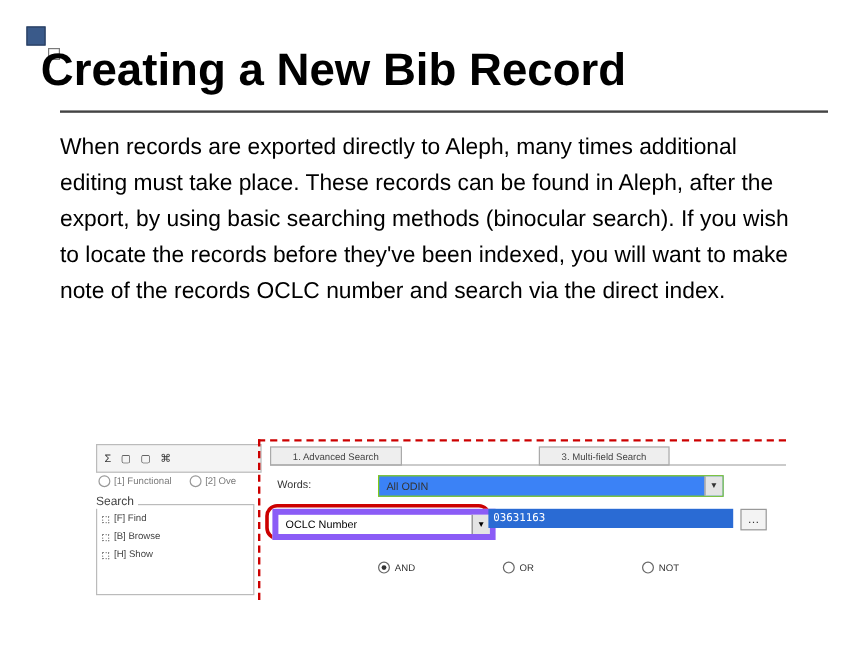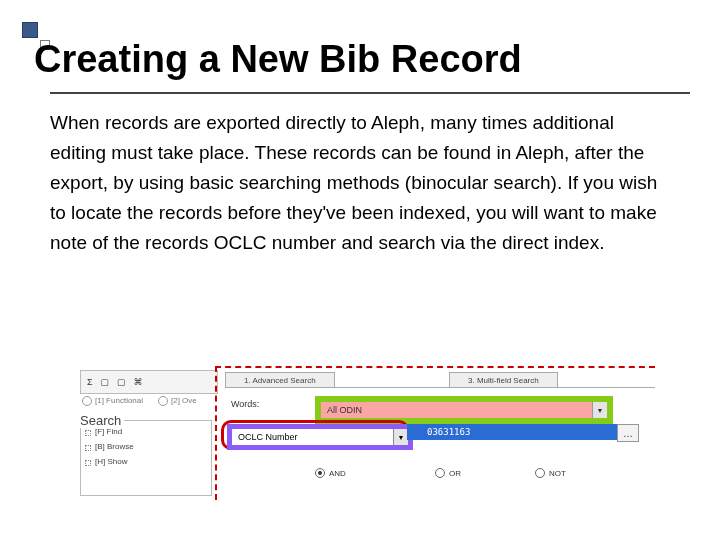--- a/index.html
+++ b/index.html
@@ -9,43 +9,43 @@
   .title{position:absolute;left:34px;top:38px;font-size:38px;font-weight:bold;letter-spacing:0}
   .underline{position:absolute;left:50px;right:30px;top:92px;height:2px;background:#444}
   .body{position:absolute;left:50px;top:108px;right:60px;font-size:19px;line-height:30px}
   .shot{position:absolute;left:80px;top:370px;width:580px;height:130px}
   .shot .toolbar{position:absolute;left:0;top:0;width:130px;height:22px;background:#f4f4f4;border:1px solid #bbb;font-size:9px;display:flex;align-items:center;gap:8px;padding-left:6px}
   .shot .toolbar span{font-family:Arial;color:#333}
   .shot .radios{position:absolute;left:0;top:26px;width:130px;height:16px;font-size:8px;color:#7a7a7a}
   .shot .radios .r{position:absolute;display:flex;align-items:flex-start;gap:3px}
   .shot .radios .r .cir{width:8px;height:8px;border:1px solid #999;border-radius:50%}
   .shot .searchpane{position:absolute;left:0;top:50px;width:130px;height:74px;border:1px solid #bbb;background:#fff}
-  .shot .searchpane .hdr{position:absolute;left:-4px;top:-8px;font-size:13px;background:#fff;padding:0 3px;color:#444}
+  .shot .searchpane .hdr{position:absolute;left:-4px;top:-8px;font-size:10px;background:#fff;padding:0 3px;color:#444}
   .shot .searchpane .item{font-size:8px;color:#444;padding-left:14px;margin-top:6px;position:relative}
   .shot .searchpane .item:first-of-type{margin-top:10px}
   .shot .searchpane .item::before{content:"";position:absolute;left:4px;top:3px;width:4px;height:4px;border:1px dotted #888}
   .shot .dashed{position:absolute;border:2px dashed #c00}
   .shot .dashed.h{left:135px;top:-4px;width:440px;height:0;border-left:none;border-right:none;border-bottom:none}
   .shot .dashed.v{left:135px;top:-4px;width:0;height:134px;border-top:none;border-right:none;border-bottom:none}
   .shot .main{position:absolute;left:145px;top:0;width:430px}
   .shot .tabs{position:relative;height:18px;font-size:8px;color:#444}
   .shot .tabs .tab{position:absolute;top:2px;height:14px;border:1px solid #aaa;background:#eee;display:flex;align-items:center;padding:0 18px}
   .shot .tabs .underline{position:absolute;left:0;right:0;top:17px;height:1px;background:#aaa}
   .shot .row{position:relative;height:20px;margin-top:8px;font-size:9px;color:#333}
   .shot .row .lbl{position:absolute;left:6px;top:3px}
-  .shot .row .sel{position:absolute;left:90px;top:0;height:16px;border:6px solid #84cc16;background:#fca5a5;display:flex;align-items:center;padding-left:6px;font-size:9px}
+  .shot .row .sel{position:absolute;left:90px;top:0;height:16px;border:1px solid #84cc16;background:#3b82f6;display:flex;align-items:center;padding-left:6px;font-size:9px}
   .shot .row .sel .arrow{position:absolute;right:0;top:0;width:14px;height:16px;background:#e4e4e4;border-left:1px solid #999;display:flex;align-items:center;justify-content:center;font-size:7px;color:#333}
   .shot .chkrow{position:relative;height:14px;margin-top:10px;font-size:8px;color:#444}
   .shot .chkrow .chk{position:absolute;left:6px;top:1px;width:9px;height:9px;border:1px solid #888;background:#fff}
   .shot .chkrow .lbl{position:absolute;left:22px;top:0}
   .shot .redbox{position:absolute;border:3px solid #c00;border-radius:10px}
   .shot .fieldrow{position:relative;height:24px;margin-top:6px}
   .shot .fieldrow .sel{position:absolute;left:2px;top:2px;width:170px;height:16px;border:5px solid #8b5cf6;background:#fff;font-size:9px;display:flex;align-items:center;padding-left:6px}
   .shot .fieldrow .sel .arrow{position:absolute;right:0;top:0;width:14px;height:16px;background:#e4e4e4;border-left:1px solid #888;display:flex;align-items:center;justify-content:center;font-size:7px}
-  .shot .fieldrow .val{position:absolute;left:182px;top:2px;width:200px;height:16px;background:#2a6bd4;color:#fff;font-size:9px;display:flex;align-items:center;padding-left:20px;font-family:monospace}
+  .shot .fieldrow .val{position:absolute;left:182px;top:2px;width:200px;height:16px;background:#2a6bd4;color:#fff;font-size:9px;display:flex;align-items:center;padding-left:4px;font-family:monospace}
   .shot .fieldrow .dots{position:absolute;left:392px;top:2px;width:20px;height:16px;border:1px solid #999;background:#f3f3f3;font-size:10px;display:flex;align-items:center;justify-content:center;color:#333}
   .shot .andor{position:relative;height:16px;margin-top:22px;font-size:8px;color:#333}
   .shot .andor .opt{position:absolute;display:flex;align-items:center;gap:4px}
   .shot .andor .cir{width:8px;height:8px;border:1px solid #666;border-radius:50%;background:#fff;position:relative}
   .shot .andor .cir.sel::after{content:"";position:absolute;left:2px;top:2px;width:4px;height:4px;background:#333;border-radius:50%}
 </style>
 </head>
 <body>
 
 <div class="slide">
@@ -106,21 +106,21 @@
         </div>
         <div class="val">03631163</div>
         <div class="dots">…</div>
       </div>
 
       <div class="andor">
         <div class="opt" style="left:90px">
             <span class="cir sel"></span>
             <span>AND</span>
           </div>
-        <div class="opt" style="left:210px">
+        <div class="opt" style="left:194px">
             <span class="cir"></span>
             <span>OR</span>
           </div>
         <div class="opt" style="left:310px">
             <span class="cir"></span>
             <span>NOT</span>
           </div>
       </div>
     </div>
   </div>

